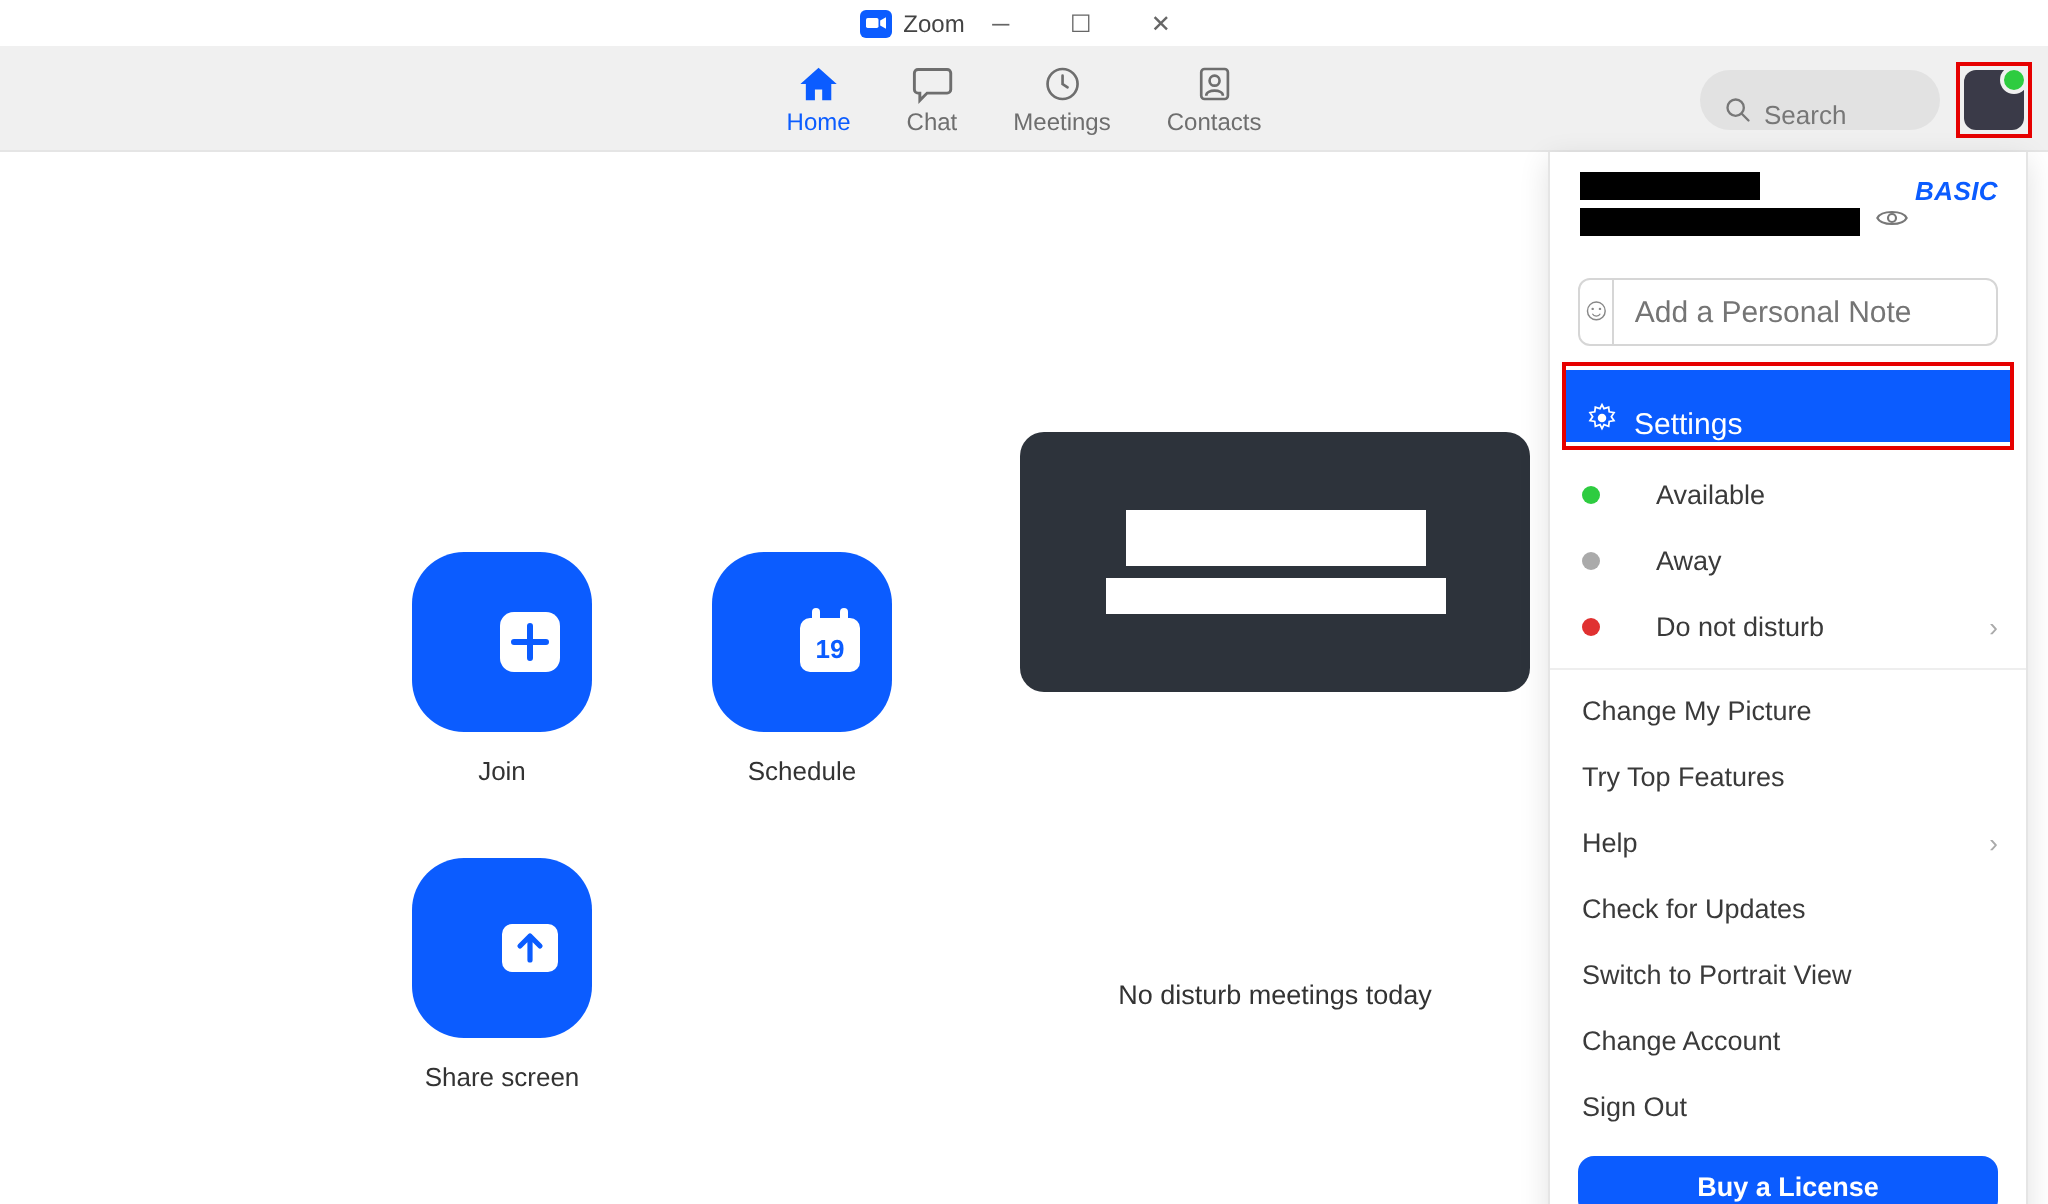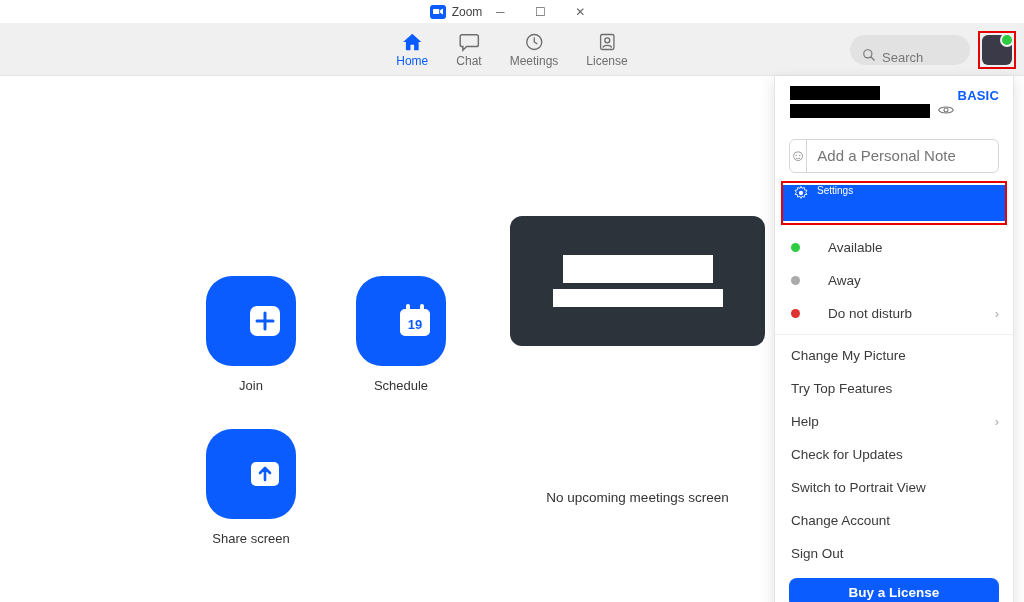--- a/index.html
+++ b/index.html
@@ -38,30 +38,30 @@
 .caret { font-size: 9px; color: #888; }
 
 .right-panel { position: absolute; left: 510px; top: 140px; width: 255px; height: 460px; background: #fff; }
 .dark-card { width: 255px; height: 130px; background: #2d333b; border-radius: 12px; display: flex; flex-direction: column; align-items: center; justify-content: center; gap: 6px; padding: 10px; }
 .dark-card .bar1 { width: 150px; height: 28px; background: #fff; }
 .dark-card .bar2 { width: 170px; height: 18px; background: #fff; }
 .no-meetings { text-align: center; margin-top: 144px; font-size: 13.5px; color: #333; }
 
 
 .dropdown { position: absolute; right: 10px; top: 0; width: 240px; background: #fff; border: 1px solid #e5e5e5; border-top: none; box-shadow: 0 4px 14px rgba(0,0,0,0.12); z-index: 10; padding-bottom: 12px; }
-.dd-header { padding: 10px 15px 6px; position: relative; }
+.dd-header { padding: 10px 15px 6px; position: relative; font-style: italic; }
 .dd-name { width: 90px; height: 14px; background: #000; margin-bottom: 4px; }
 .dd-email { width: 140px; height: 14px; background: #000; display: inline-block; }
 .dd-eye { display: inline-block; margin-left: 4px; color: #777; vertical-align: middle; position: relative; top: -3px;}
 .dd-basic { position: absolute; right: 14px; top: 12px; color: #0b5cff; font-weight: 700; font-size: 13px; letter-spacing: 0.2px; }
 .note-row { margin: 10px 14px 12px; display: flex; align-items: center; border: 1px solid #d6d6d6; border-radius: 6px; overflow: hidden; height: 34px; }
 .note-emoji { width: 34px; display: flex; align-items: center; justify-content: center; color: #888; border-right: 1px solid #d6d6d6; height:100%; }
 .note-input { flex: 1; border: none; padding: 0 10px; font-size: 15px; color: #888; outline: none; }
 
-.settings-row { margin: 6px 6px 10px; height: 36px; background: #0b5cff; color: #fff; display: flex; align-items: flex-start; gap: 8px; padding: 0 12px; font-size: 10px; border-radius: 2px; position: relative; }
+.settings-row { margin: 6px 6px 10px; height: 36px; background: #0b5cff; color: #fff; display: flex; align-items: flex-end; gap: 8px; padding: 0 12px; font-size: 15px; border-radius: 2px; position: relative; }
 .settings-wrap { position: relative; margin: 0; }
 .settings-wrap::before { content:""; position:absolute; left:6px; right:6px; top:-4px; bottom:-4px; border:2px solid #e60000; z-index: 2; pointer-events:none; }
 
 .dd-item { padding: 9px 16px; font-size: 13.5px; color: #3a3a3a; display: flex; align-items: center; gap: 28px; cursor: pointer; position: relative; }
 .dot { width: 9px; height: 9px; border-radius: 50%; display: inline-block; }
 .dot-green { background: #2ecc40; }
 .dot-gray { background: #aaa; }
 .dot-red { background: #e03131; }
 .chev { position: absolute; right: 14px; color: #aaa; font-size: 13px; }
 
@@ -117,21 +117,21 @@
       <span class="label">Meetings</span>
     </div>
     <div class="nav-tab">
       <span class="icon">
           <svg width="20" height="20" viewBox="0 0 24 24">
             <rect x="4" y="3" width="16" height="18" rx="2" fill="none" stroke="#6e6e6e" stroke-width="1.6"></rect>
             <circle cx="12" cy="10" r="3" fill="none" stroke="#6e6e6e" stroke-width="1.6"></circle>
             <path d="M7 19 C7 15 17 15 17 19" fill="none" stroke="#6e6e6e" stroke-width="1.6"></path>
           </svg>
         </span>
-      <span class="label">License</span>
+      <span class="label">Contacts</span>
     </div>
   </div>
 
   <div class="search-box">
     <span><svg width="14" height="14" viewBox="0 0 24 24">
           <circle cx="10" cy="10" r="7" fill="none" stroke="#777" stroke-width="2"></circle>
           <path d="M15 15 L21 21" stroke="#777" stroke-width="2" stroke-linecap="round"></path>
         </svg></span>
     <span>Search</span>
   </div>
@@ -172,21 +172,21 @@
       </div>
       <span class="action-label">Share screen</span>
     </div>
   </div>
 
   <div class="right-panel">
     <div class="dark-card">
       <div class="bar1"></div>
       <div class="bar2"></div>
     </div>
-    <div class="no-meetings">No upcoming meetings screen</div>
+    <div class="no-meetings">No disturb meetings today</div>
   </div>
 
   <div class="dropdown">
     <div class="dd-header">
       <div class="dd-name"></div>
       <span class="dd-email"></span>
       <span class="dd-eye">
         <svg width="16" height="12" viewBox="0 0 24 16">
             <path d="M1 8 C4 2 20 2 23 8 C20 14 4 14 1 8 Z" fill="none" stroke="#777" stroke-width="1.6"></path>
             <circle cx="12" cy="8" r="3" fill="none" stroke="#777" stroke-width="1.6"></circle>

